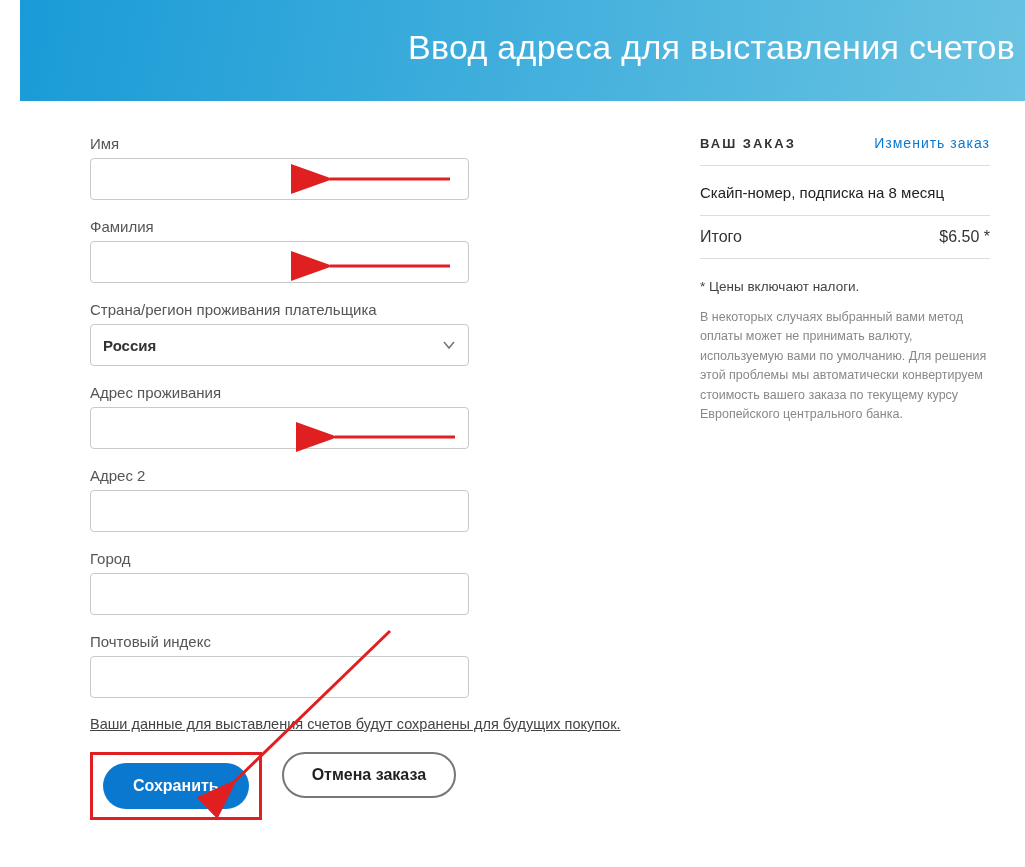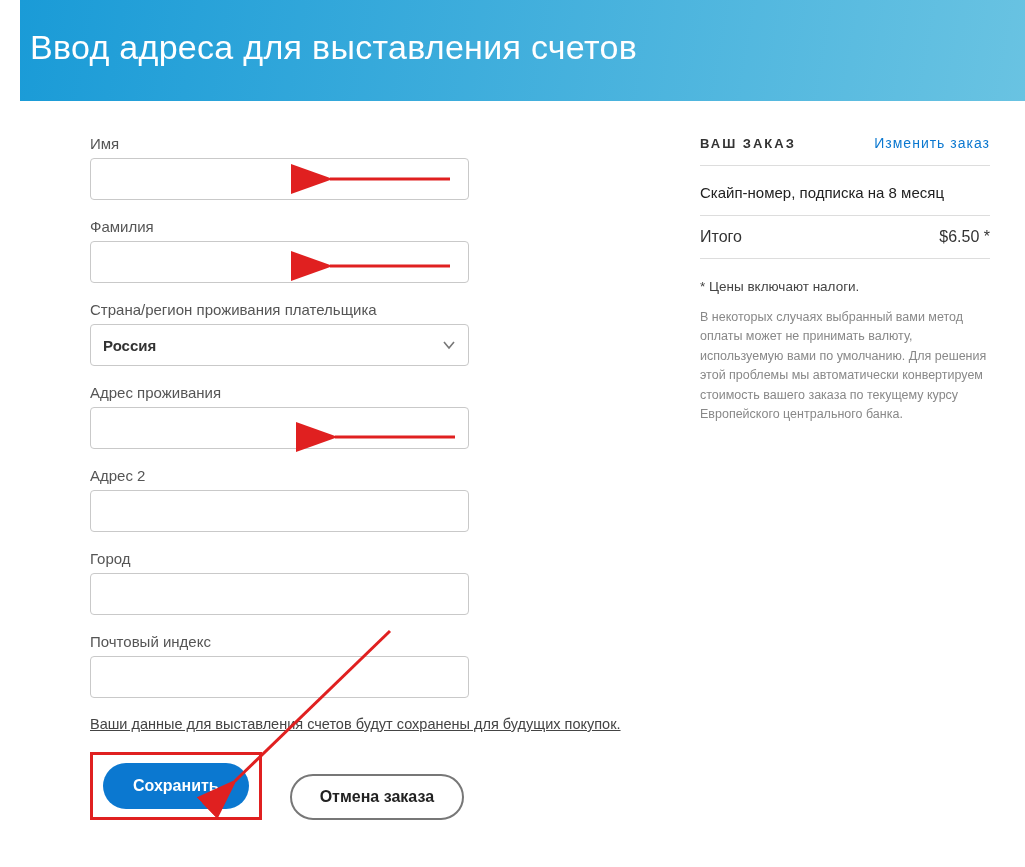--- a/index.html
+++ b/index.html
@@ -5,21 +5,21 @@
   * { box-sizing: border-box; margin: 0; padding: 0; }
   body {
     font-family: "Segoe UI", Arial, sans-serif;
     color: #333;
     width: 1025px;
     background: #fff;
   }
   .header-bar {
     background: linear-gradient(100deg, #1a9bd7 0%, #69c3e2 100%);
     color: #fff;
-    text-align: left;
+    text-align: right;
     padding: 28px 10px 34px;
     margin-left: 20px;
   }
   .header-bar h1 {
     font-weight: 300;
     font-size: 34px;
     letter-spacing: 0.3px;
   }
   .content {
     display: flex;
@@ -57,21 +57,21 @@
   }
   .chev { width: 14px; height: 14px; display:inline-block; }
   .chev svg { width:14px; height:14px; stroke:#777; stroke-width:1.6; fill:none; }
 
   .note {
     font-size: 14.5px;
     color: #444;
     margin: 18px 0 20px;
     text-decoration: underline;
   }
-  .btn-row { display: flex; gap: 28px; align-items: flex-end; }
+  .btn-row { display: flex; gap: 20px; align-items: flex-start; }
   .btn {
     display: inline-flex;
     align-items: center;
     justify-content: center;
     height: 46px;
     padding: 0 28px;
     border-radius: 23px;
     font-size: 16px;
     font-weight: 700;
     cursor: pointer;

